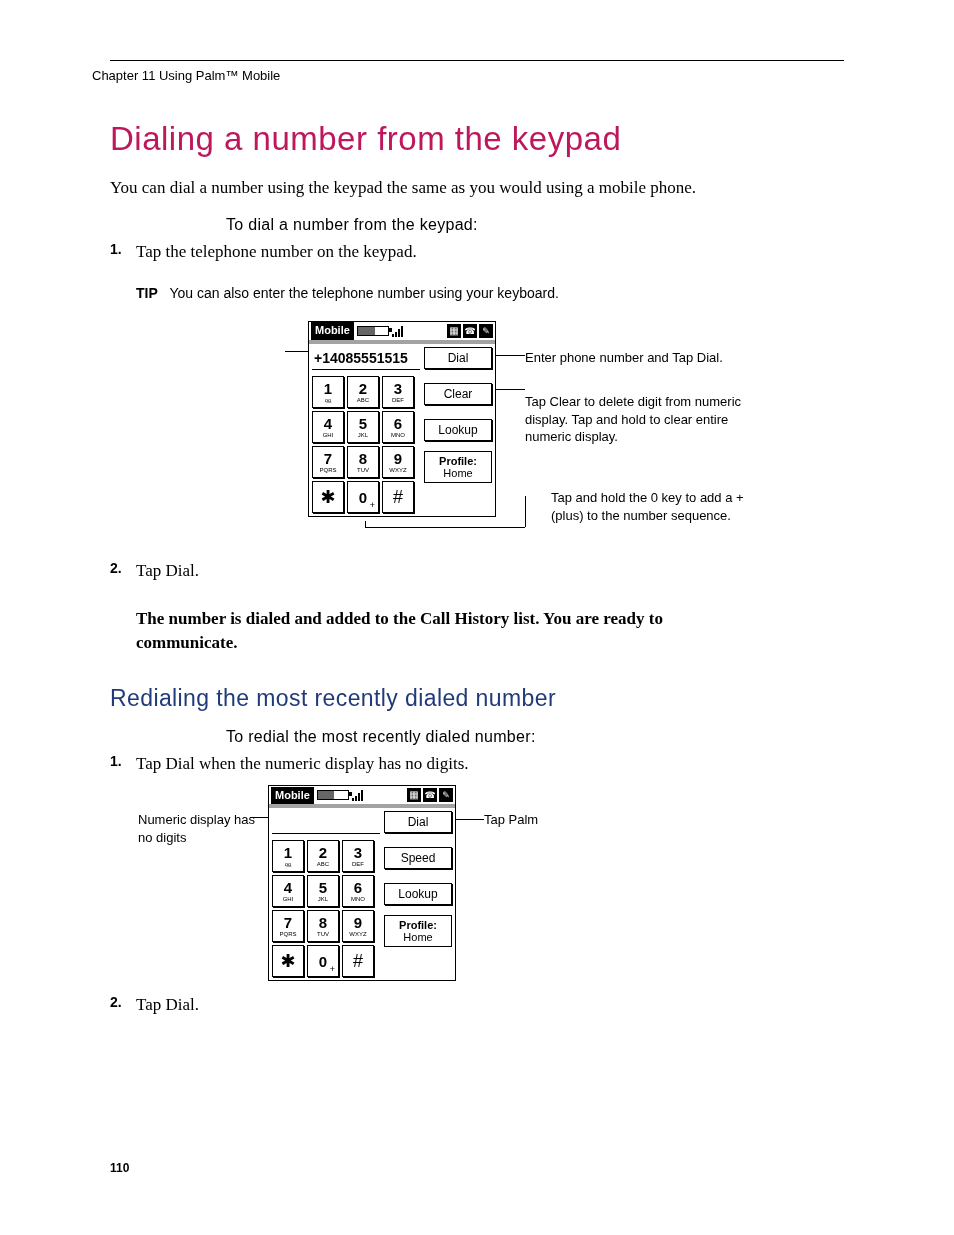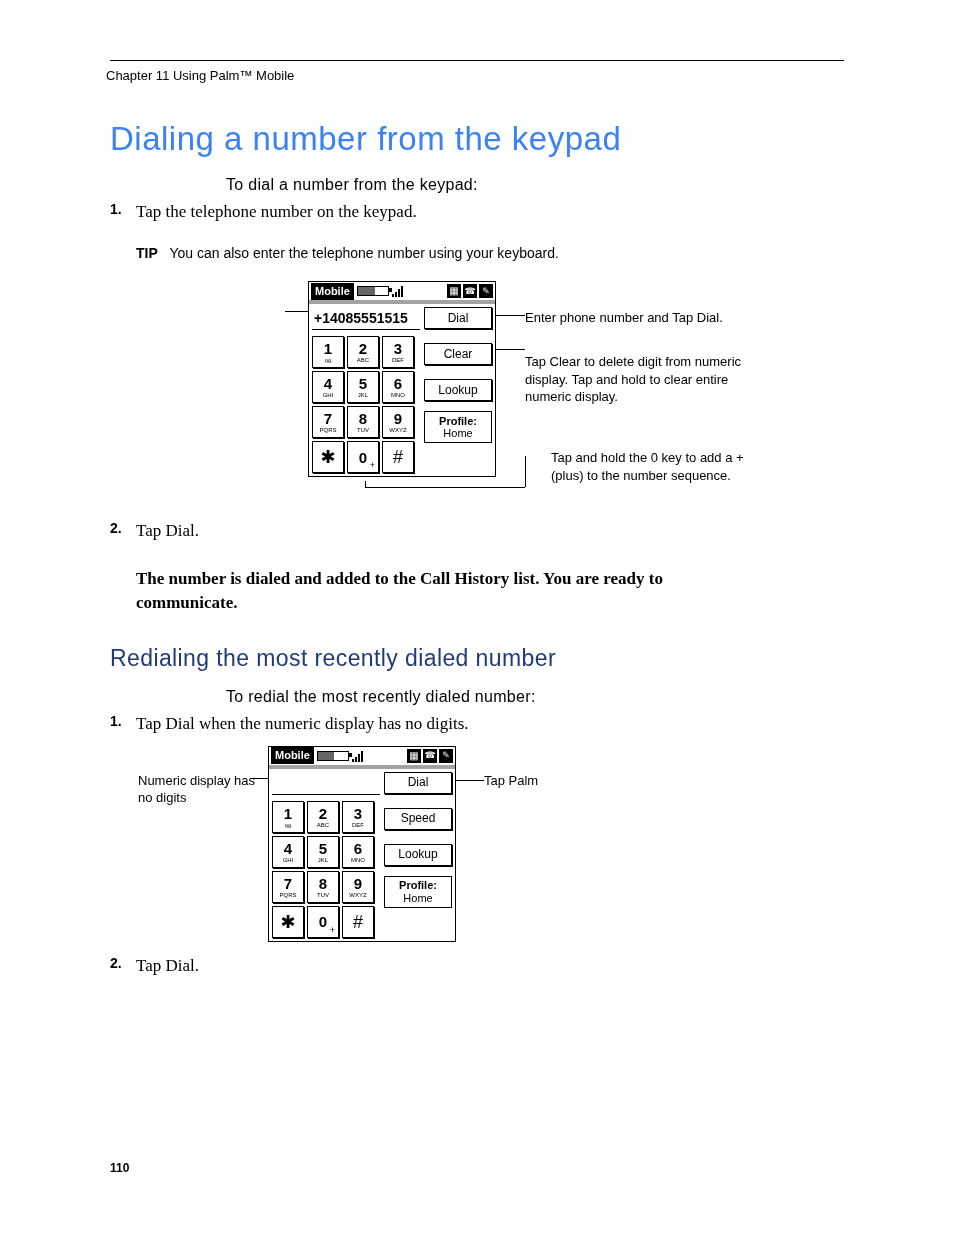--- a/index.html
+++ b/index.html
@@ -1,22 +1,22 @@
 <!DOCTYPE html>
 <html><head>
 <meta charset="utf-8">
 <style>
   html, body { margin:0; padding:0; background:#fff; color:#000; }
   body { width:954px; height:1235px; font-family:Georgia,"Times New Roman",serif; position:relative; }
 
   .hdr-line { position:absolute; left:110px; top:60px; width:734px; height:1px; background:#000; }
-  .hdr-text { position:absolute; left:106px; top:68px; font-family:"Helvetica Neue",Arial,sans-serif; font-size:13px; }
+  .hdr-text { position:absolute; left:92px; top:68px; font-family:"Helvetica Neue",Arial,sans-serif; font-size:13px; }
   .pgnum { position:absolute; left:110px; bottom:60px; font-family:Arial,sans-serif; font-size:12px; font-weight:bold; }
 
-  h1 { font-family:"Arial Narrow","Helvetica Neue Condensed",Arial,sans-serif; font-weight:400; font-stretch:condensed; letter-spacing:0.5px; color:#3b82f6; font-size:33px; margin:0 0 18px 0; }
+  h1 { font-family:"Arial Narrow","Helvetica Neue Condensed",Arial,sans-serif; font-weight:400; font-stretch:condensed; letter-spacing:0.5px; color:#be185d; font-size:33px; margin:0 0 18px 0; }
   h2 { font-family:"Arial Narrow","Helvetica Neue Condensed",Arial,sans-serif; font-weight:400; font-stretch:condensed; letter-spacing:0.4px; color:#203a7a; font-size:23px; margin:30px 0 12px 0; }
   h3 { font-family:"Arial Narrow","Helvetica Neue Condensed",Arial,sans-serif; font-weight:400; font-stretch:condensed; letter-spacing:0.3px; font-size:16px; margin:16px 0 6px 0; }
   p.body { font-size:17px; line-height:1.4; margin:0 0 14px 0; max-width:620px; }
   .content { position:absolute; left:110px; top:120px; width:734px; }
   .indent { margin-left:116px; }
 
   ol.steps { list-style:none; padding:0; margin:0 0 14px 0; counter-reset:step; max-width:620px; }
   ol.steps > li { counter-increment:step; position:relative; padding-left:26px; font-size:17px; line-height:1.4; margin-bottom:10px; }
   ol.steps > li::before { content:counter(step) "."; position:absolute; left:0; top:0; font-family:"Helvetica Neue",Arial,sans-serif; font-weight:bold; font-size:14px; }
 
@@ -61,20 +61,21 @@
 
 </style>
 </head>
 <body>
 
 <div class="hdr-line"></div>
 <div class="hdr-text">Chapter 11    Using Palm™  Mobile</div>
 
 <div class="content">
   <h1>Dialing a number from the keypad</h1>
+  <p class="body indent">You can dial a number using the keypad the same as you would using a mobile phone.</p>
 
   <h3 class="indent">To dial a number from the keypad:</h3>
   <ol class="steps indent">
     <li>
       <span>Tap the telephone number on the keypad.</span>
       <div class="tip" style="margin-top:20px;">
         <span class="tiplabel">TIP</span>
         <span>You can also enter the telephone number using your keyboard.</span>
       </div>
 

